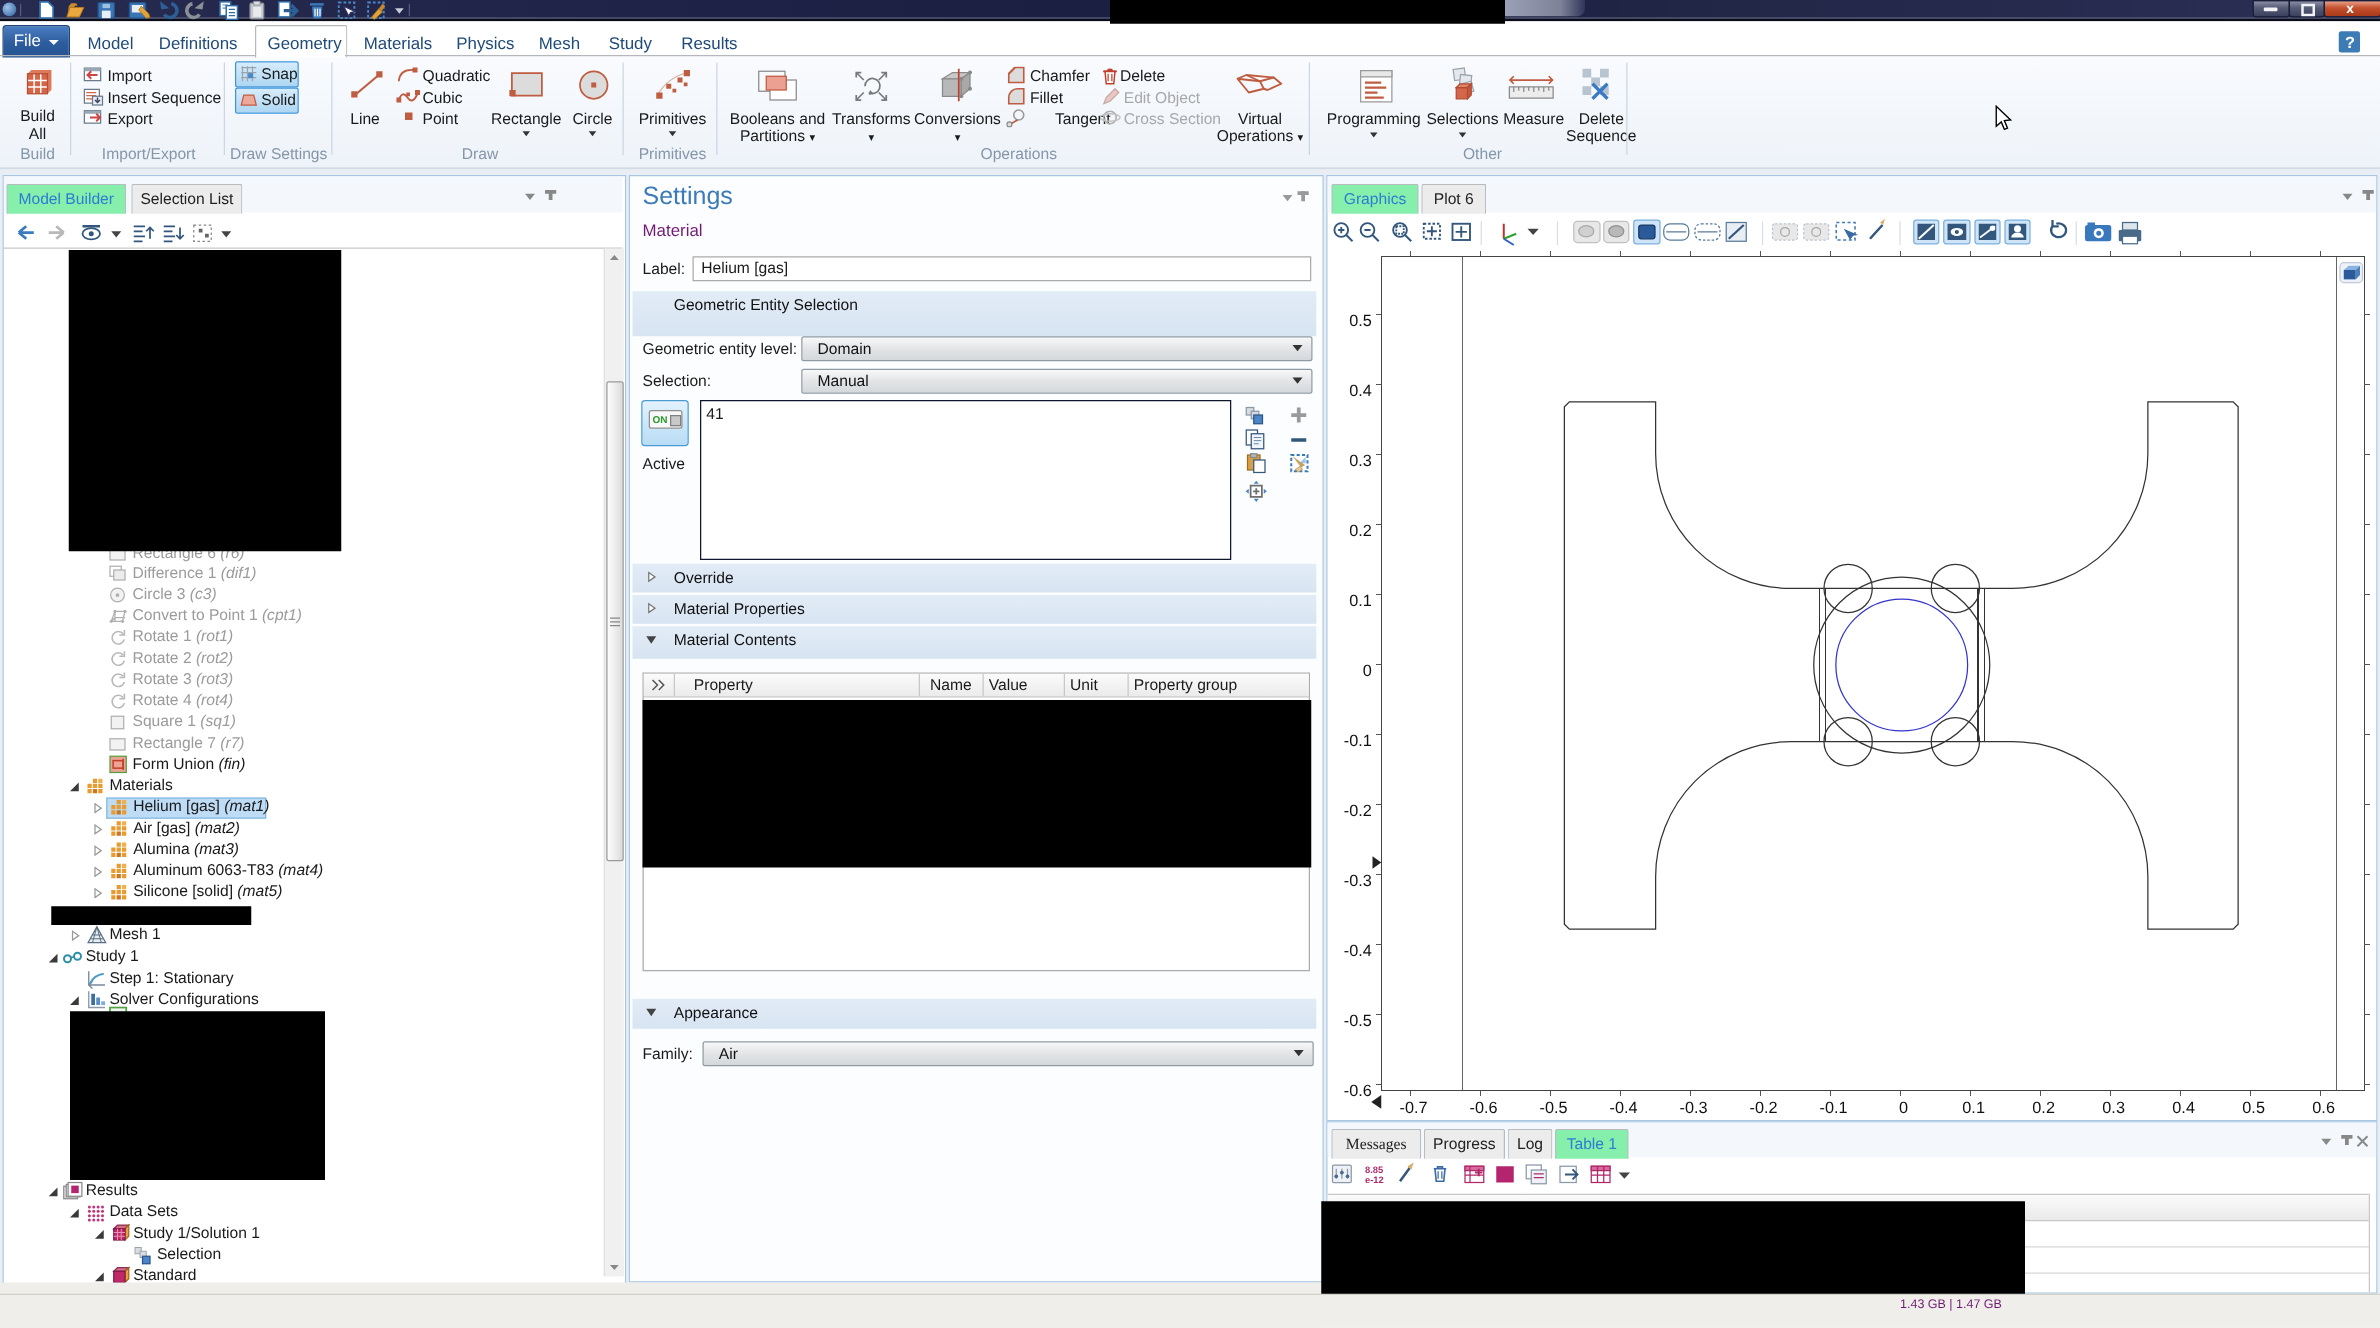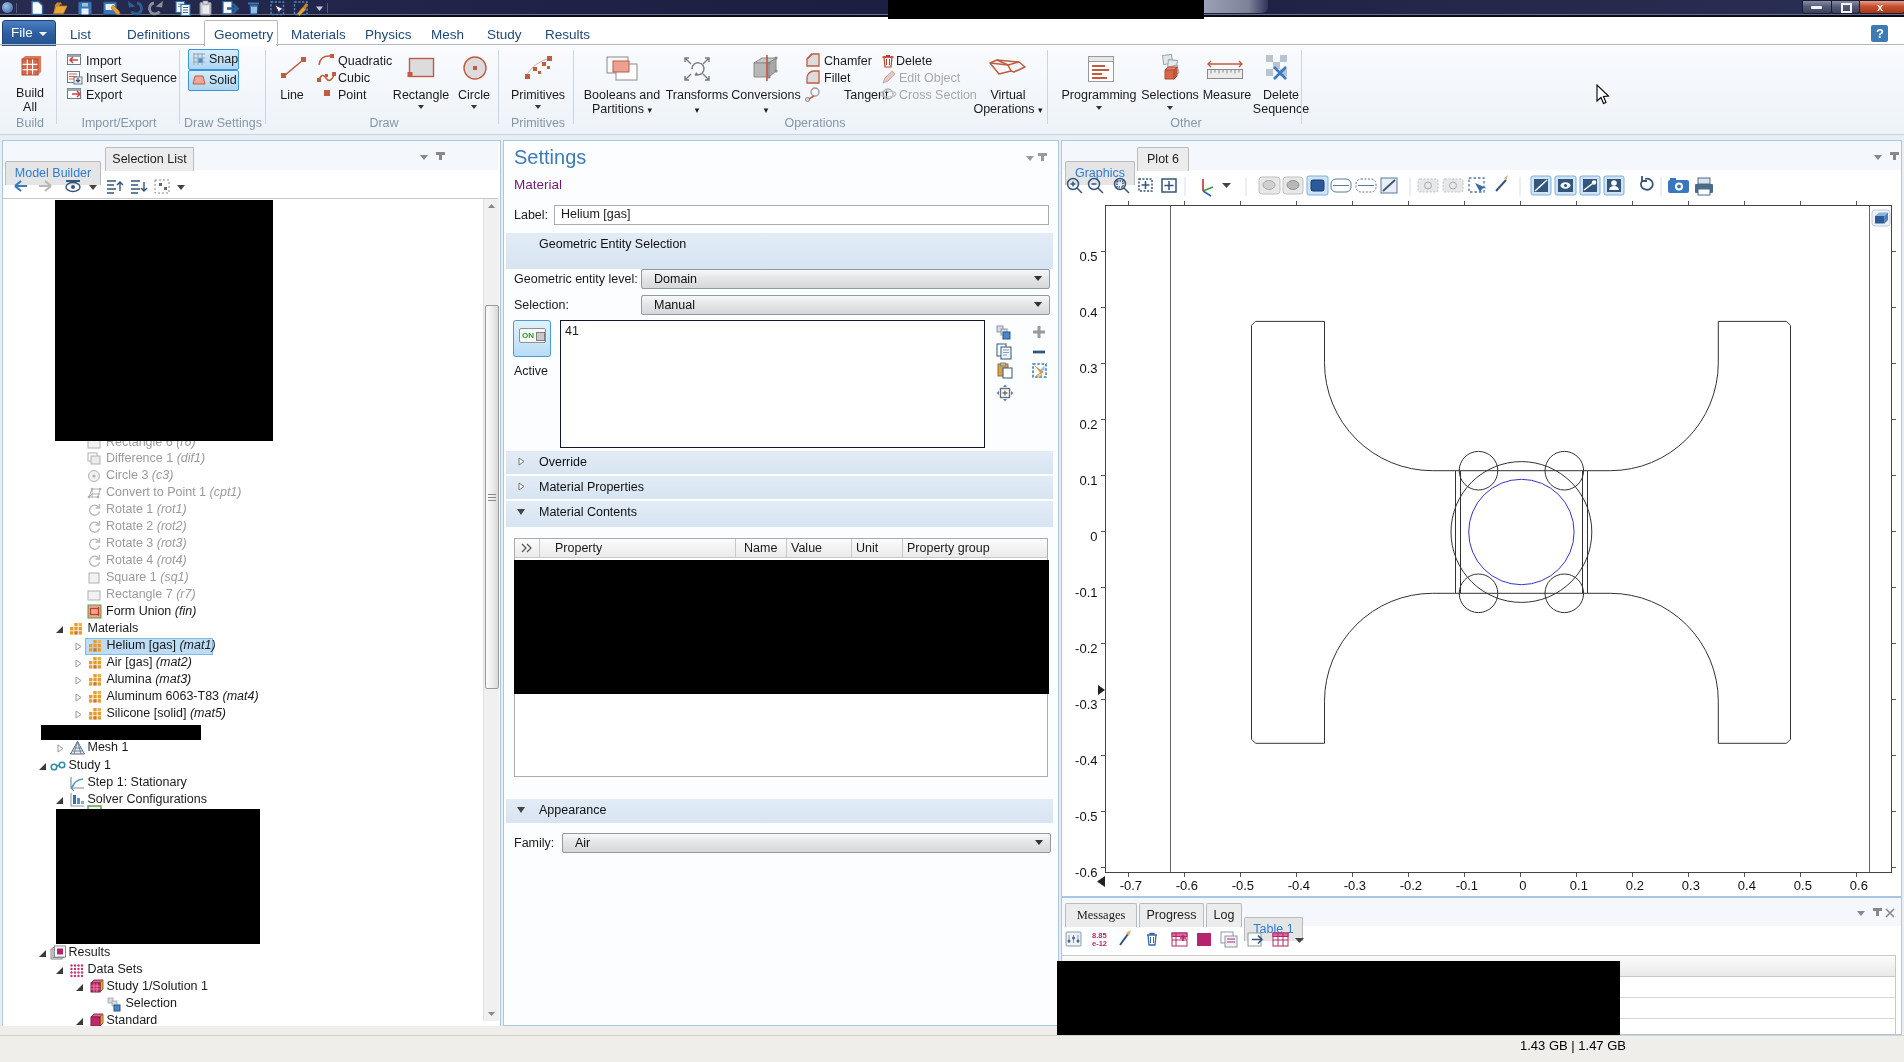--- a/index.html
+++ b/index.html
@@ -14,21 +14,21 @@
 .rbtxt{position:absolute;font-size:12.5px;color:#1a1a1a;white-space:nowrap;transform:translateX(-50%);text-align:center;line-height:14px;}
 .dar{position:absolute;width:0;height:0;border-left:3.5px solid transparent;border-right:3.5px solid transparent;border-top:4px solid #333;transform:translateX(-50%);}
 .sbt{position:absolute;font-size:12.5px;color:#1a1a1a;white-space:nowrap;}
 .sgt{position:absolute;font-size:12.5px;color:#a8a8a8;white-space:nowrap;}
 .dd{position:absolute;border:1px solid #8f9aa5;border-radius:2px;background:linear-gradient(#f8f8f8,#e4e6e8 45%,#d5d8db);}
 .dd .dt{position:absolute;left:12px;top:2px;font-size:12.5px;color:#111;}
 .dd .da{position:absolute;right:7px;top:6px;width:0;height:0;border-left:4px solid transparent;border-right:4px solid transparent;border-top:5px solid #333;}
 .shdr{position:absolute;left:2px;width:547px;height:23px;background:linear-gradient(#e2ecf7,#d7e4f1);}
 .shdr span{position:absolute;left:33px;top:4px;font-size:12.5px;color:#111;}
 .tab{position:absolute;height:23px;border:1px solid #b9bcbf;border-bottom:none;background:#ececec;font-size:12.5px;color:#222;text-align:center;border-radius:2px 2px 0 0;}
-.tabact{background:#e5e5e5;color:#2d7dd2;margin-top:14px;}
+.tabact{background:#86efac;color:#2d7dd2;}
 .trow{position:absolute;left:0;width:500px;height:17px;}
 </style>
 </head>
 <body>
 <div id="app">
 <div class="a" style="left:0;top:0;width:1904px;height:17px;background:linear-gradient(90deg,#272b50 0%,#1e2246 30%,#191d3e 55%,#232748 75%,#2a2f55 100%);">
   <div class="a" style="left:0;top:14px;width:1904px;height:1px;background:#6a6f88;"></div>
   <div class="a" style="left:0;top:15px;width:1904px;height:2px;background:#0a0c1a;"></div>
   <div class="a" style="left:1204px;top:0;width:64px;height:13px;background:linear-gradient(90deg,#9aa0b5,#7d8298 70%,#30345a);border-radius:0 0 6px 0;"></div>
 
@@ -79,21 +79,21 @@
     <div class="a" style="left:17px;top:0px;font-size:11px;color:#fff;font-weight:bold;">x</div>
   </div>
 </div>
 
 <div class="a" style="left:0;top:17px;width:1904px;height:29px;background:#ffffff;">
   <div class="a" style="left:2px;top:3px;width:52px;height:26px;background:linear-gradient(#4a7ec2,#2d5d9e 50%,#24528f);border:1px solid #1c4478;border-radius:3px 3px 0 0;">
     <div class="a" style="left:8px;top:4px;font-size:13.5px;color:#fff;">File</div>
     <div class="a" style="left:36px;top:11px;width:0;height:0;border-left:4px solid transparent;border-right:4px solid transparent;border-top:4px solid #fff;"></div>
   </div>
   <div class="a" style="left:204px;top:3px;width:72px;height:26px;background:#fff;border:1px solid #b4b8bc;border-bottom:none;border-radius:2px 2px 0 0;"></div>
-  <div class="t" style="left:70px;top:10px;font-size:13.5px;color:#204a78;">List</div>
+  <div class="t" style="left:70px;top:10px;font-size:13.5px;color:#204a78;">Model</div>
   <div class="t" style="left:127px;top:10px;font-size:13.5px;color:#204a78;">Definitions</div>
   <div class="t" style="left:214px;top:10px;font-size:13.5px;color:#204a78;">Geometry</div>
   <div class="t" style="left:291px;top:10px;font-size:13.5px;color:#204a78;">Materials</div>
   <div class="t" style="left:365px;top:10px;font-size:13.5px;color:#204a78;">Physics</div>
   <div class="t" style="left:431px;top:10px;font-size:13.5px;color:#204a78;">Mesh</div>
   <div class="t" style="left:487px;top:10px;font-size:13.5px;color:#204a78;">Study</div>
   <div class="t" style="left:545px;top:10px;font-size:13.5px;color:#204a78;">Results</div>
   <div class="a" style="left:0;top:27px;width:204px;height:1px;background:#b4b8bc;"></div>
   <div class="a" style="left:276px;top:27px;width:1628px;height:1px;background:#b4b8bc;"></div>
   <div class="a" style="left:1871px;top:8px;width:17px;height:17px;background:#3d7bb5;border-radius:2px;">
@@ -980,21 +980,21 @@
         <path d="M214,4 v13 M219,4 v13 M209,11 h15" stroke="#b02868"></path>
     <path d="M231,9 l4.5,5 l4.5,-5 z" fill="#444"></path>
   </svg>
   <div class="a" style="left:0;top:57px;width:833px;height:20px;background:linear-gradient(#fbfbfb,#eaeaea);border-top:1px solid #c8c8c8;border-bottom:1px solid #c8c8c8;"></div>
   <div class="a" style="left:0;top:99px;width:833px;height:1px;background:#d8d8d8;"></div>
   <div class="a" style="left:0;top:120px;width:833px;height:1px;background:#d8d8d8;"></div>
   <div class="a" style="left:833px;top:57px;width:1px;height:79px;background:#c8c8c8;"></div>
 </div>
 <div class="a" style="left:0;top:1026px;width:1060px;height:36px;background:#f0eeea;"></div>
 <div class="a" style="left:0;top:1035px;width:1904px;height:27px;background:#f0eeea;border-top:1px solid #d4d0ca;">
-  <div class="a" style="left:1520px;top:2px;font-size:13px;color:#000000;">1.43 GB | 1.47 GB</div>
+  <div class="a" style="left:1520px;top:2px;font-size:10px;color:#701a75;">1.43 GB | 1.47 GB</div>
 </div>
 <div class="blk" style="left:888px;top:0;width:316px;height:19px;"></div>
 <div class="blk" style="left:55px;top:200px;width:218px;height:241px;"></div>
 <div class="blk" style="left:41px;top:725px;width:160px;height:15px;"></div>
 <div class="blk" style="left:56px;top:809px;width:204px;height:135px;"></div>
 <div class="blk" style="left:514px;top:560px;width:535px;height:134px;"></div>
 <div class="blk" style="left:1057px;top:961px;width:563px;height:74px;"></div>
 </div>
 
 </body></html>

